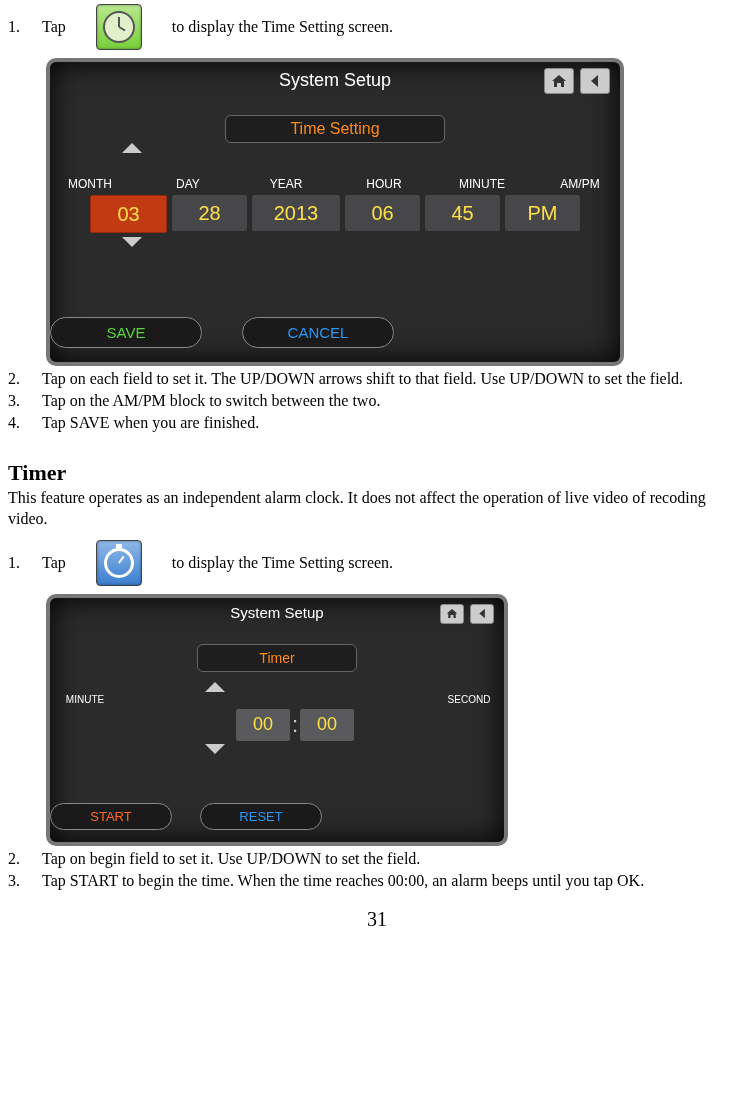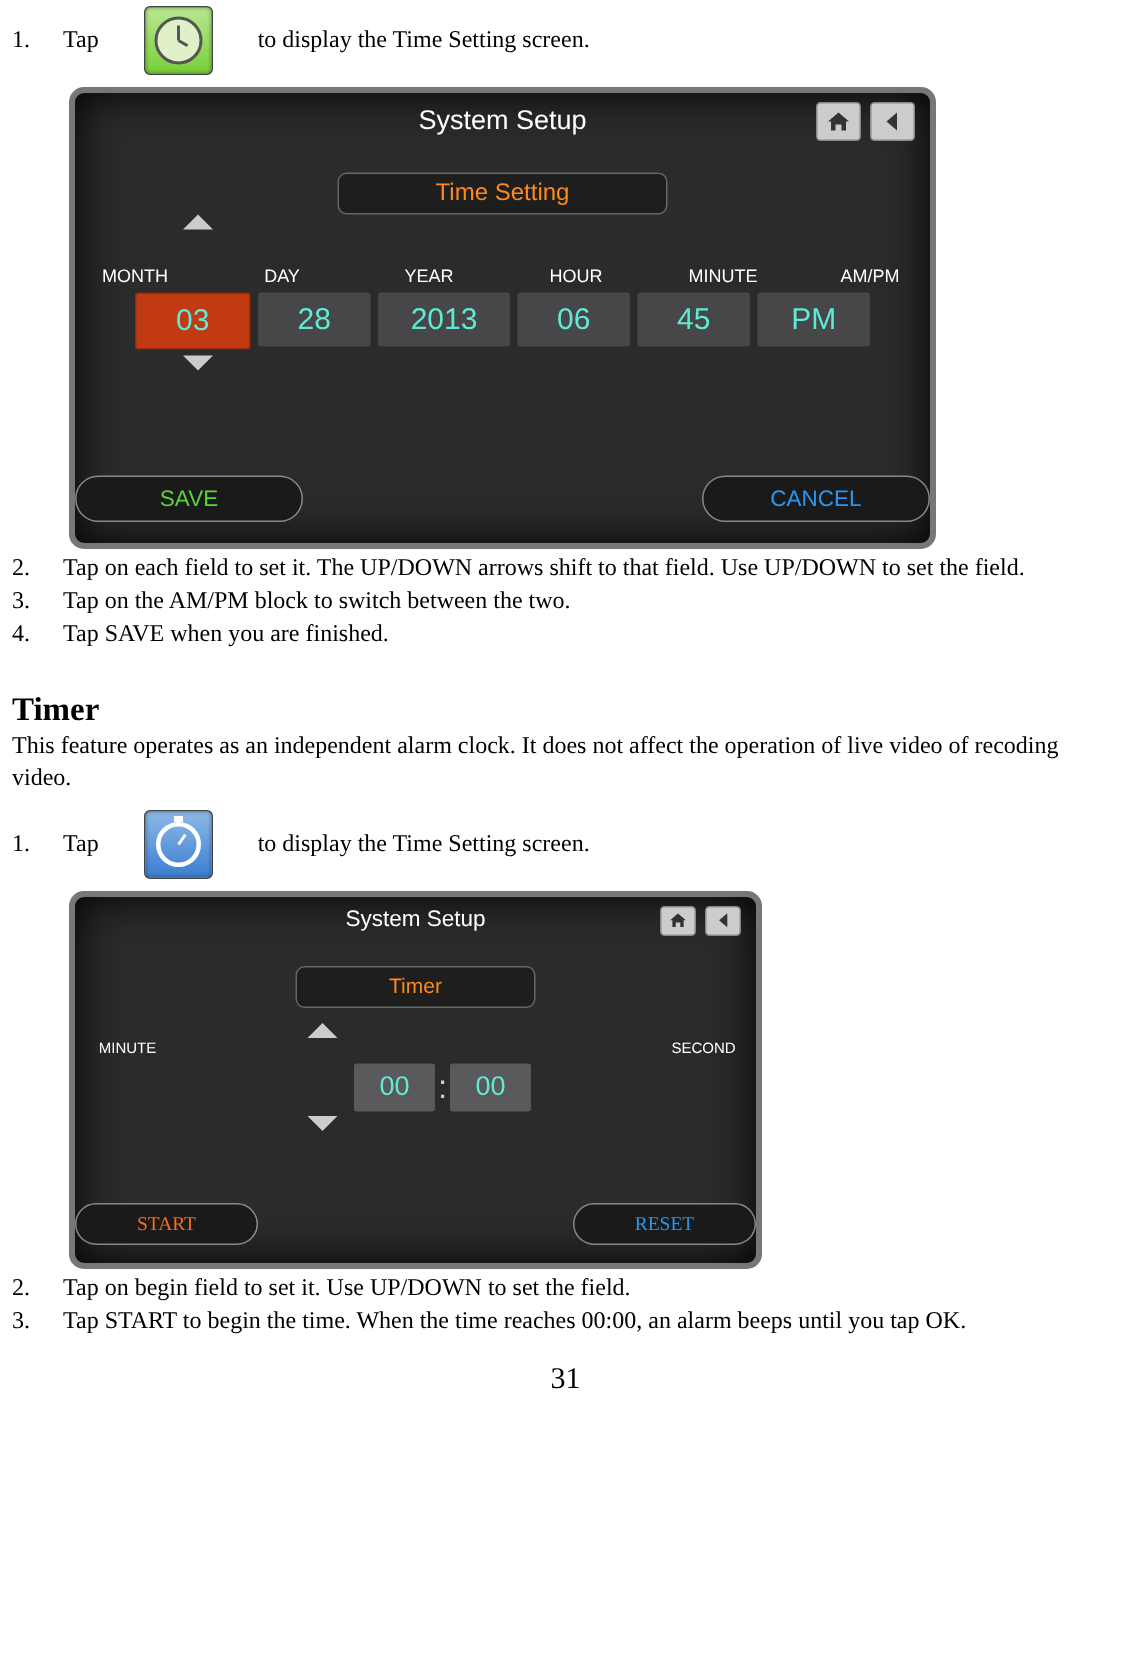--- a/index.html
+++ b/index.html
@@ -94,21 +94,21 @@
     }
     .field-labels span { width:80px; text-align:center;}
     .field-labels.med span { width:70px;}
 
     .field-row {
       display:flex; justify-content:center; gap:5px; margin-top:4px;
       font-family: Arial, sans-serif;
     }
     .field-cell {
       width: 75px; height:36px; background:#474749;
-      color:#5eead4; font-size:20px;
+      color:#fde047; font-size:20px;
       display:flex; align-items:center; justify-content:center; border-radius:2px;
     }
     .field-cell.active { background:#c13a12; border:1px solid #9a280a;}
     .field-cell.wide { width:88px; }
 
     .field-cell.sm { width:54px; height:32px; font-size:18px; background:#5a5a5c;}
     .colon { color:#ccc; font-size:22px; display:flex; align-items:center; padding:0 2px;}
 
     .arrow { text-align:center; width:80px; }
     .arrow-up, .arrow-down { display:flex; justify-content:center;}
@@ -117,24 +117,24 @@
     .tri-down { border-top:10px solid #ccc;}
     .arrow-row { display:flex; justify-content:flex-start; padding-left:42px;}
     .arrow-row .arrow { width:80px;}
     .arrow-row .arrow.sm { width:60px; }
     .device-panel.large .arrow-row { padding-left:42px;}
     .device-panel.med .arrow-row { justify-content:flex-start; padding-left:135px;}
     .device-panel.med .arrow-row .arrow { width:60px; margin-right:14px;}
 
     .btn-row {
       position:absolute; bottom:14px; left:0; right:0;
-      display:flex; justify-content:space-between; gap:40px;
+      display:flex; justify-content:flex-start; gap:40px;
       font-family: Arial, sans-serif; font-size:15px;
     }
-    .btn-row.sm { font-size:13px; gap:28px; bottom:12px;font-family:Liberation Serif, serif;}
+    .btn-row.sm { font-size:13px; gap:28px; bottom:12px;}
     .pill {
       width:150px; text-align:center; padding:6px 0;
       border-radius:16px; border:1px solid #888; background:#1a1a1a;
     }
     .pill.sm { width:120px; padding:5px 0; border-radius:14px;}
     .pill.green { color:#5ad43a;}
     .pill.blue { color:#2a96f2;}
     .pill.orange { color:#ff6a1a;}
 
     h3.timer { font-family:"Times New Roman", Times, serif; font-size:22px; font-weight:bold; margin: 28px 0 2px;}

